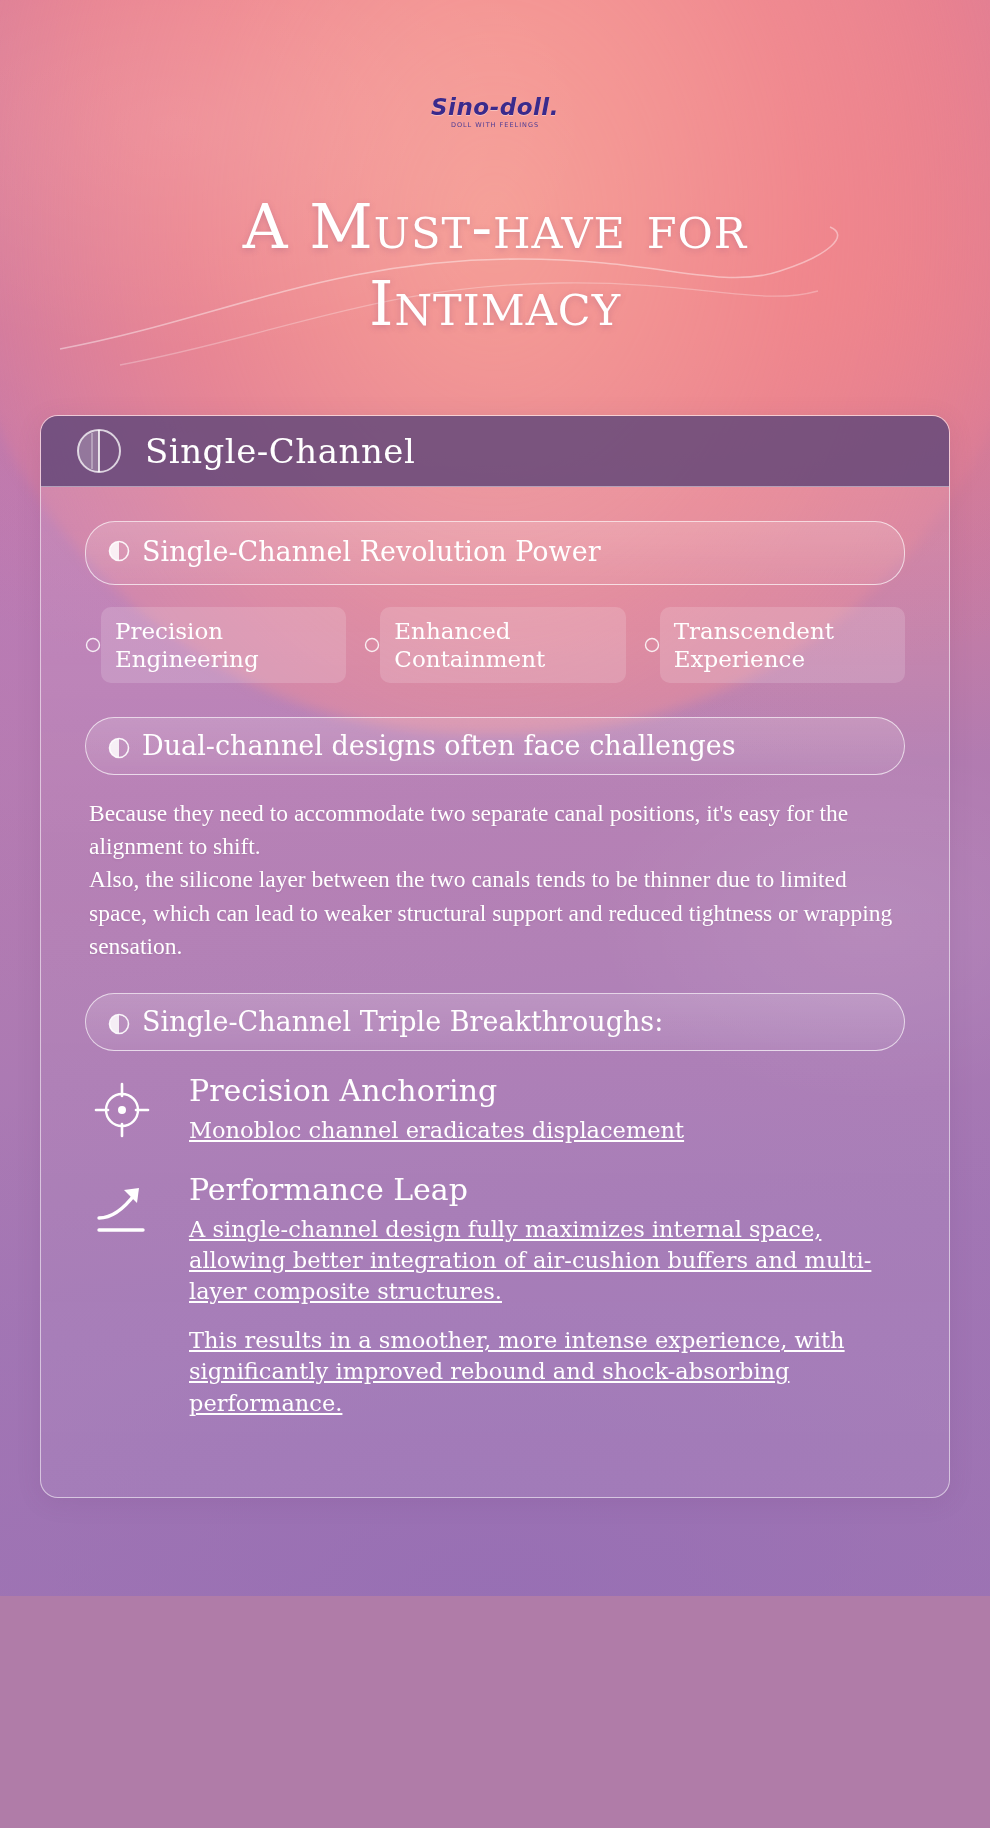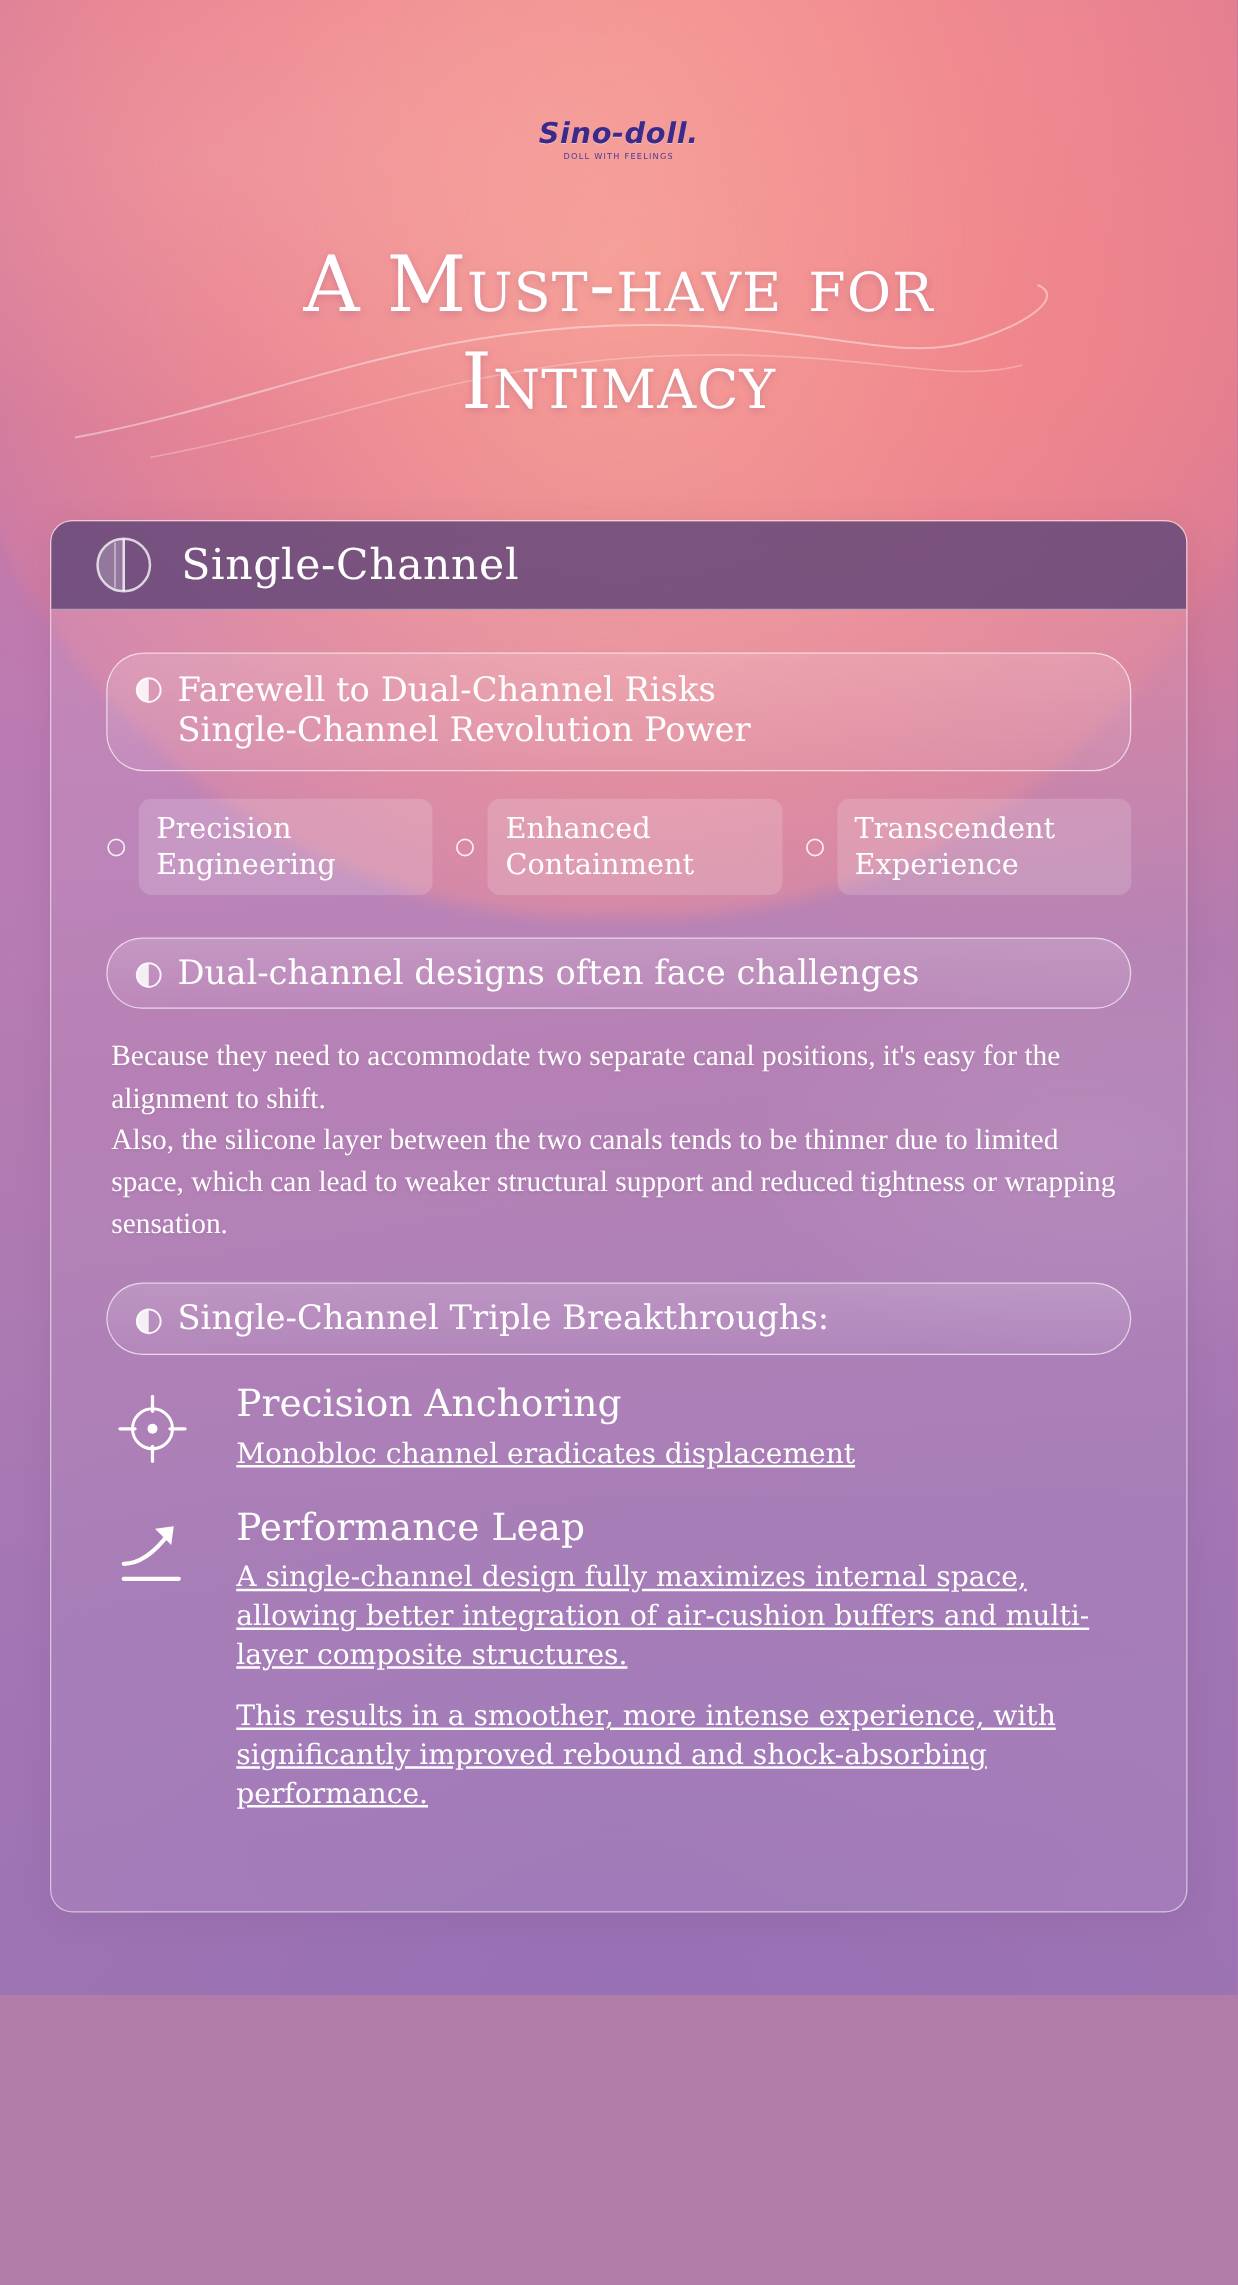--- a/index.html
+++ b/index.html
@@ -174,21 +174,21 @@
 
   
   .tag-row {
     display: flex;
     gap: 18px;
     margin: 6px 0 34px 0;
   }
   .tag {
     display: flex;
     align-items: center;
-    gap: 10px;
+    gap: 0;
     flex: 1 1 0;
   }
   .tag .ring { flex: 0 0 16px; }
   .tag .tag-box {
     flex: 1 1 auto;
     background: rgba(255,255,255,0.16);
     border-radius: 10px;
     padding: 10px 14px;
     color: #fff;
     font-family: "DejaVu Serif", serif;
@@ -275,21 +275,20 @@
       </div>
 
       <div class="card-body">
 
         <div class="pill two-line">
           <svg class="dot-icon" width="22" height="22" viewBox="0 0 22 22">
             <circle cx="11" cy="11" r="9.5" fill="none" stroke="rgba(255,255,255,0.9)" stroke-width="1.6"></circle>
             <path d="M11 1.5 A9.5 9.5 0 0 0 11 20.5 Z" fill="rgba(255,255,255,0.85)"></path>
           </svg>
           <div class="pill-text">
-            <span>Farewell to Dual-Channel Risks</span>
             <span>Single-Channel Revolution Power</span>
           </div>
         </div>
 
         <div class="tag-row">
           <div class="tag">
             <svg class="ring" width="16" height="16" viewBox="0 0 16 16">
               <circle cx="8" cy="8" r="6.5" fill="none" stroke="rgba(255,255,255,0.85)" stroke-width="1.4"></circle>
             </svg>
             <div class="tag-box">

